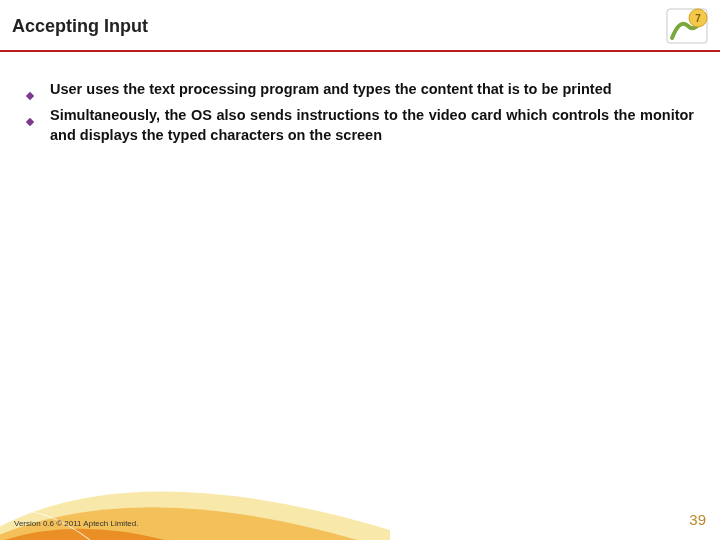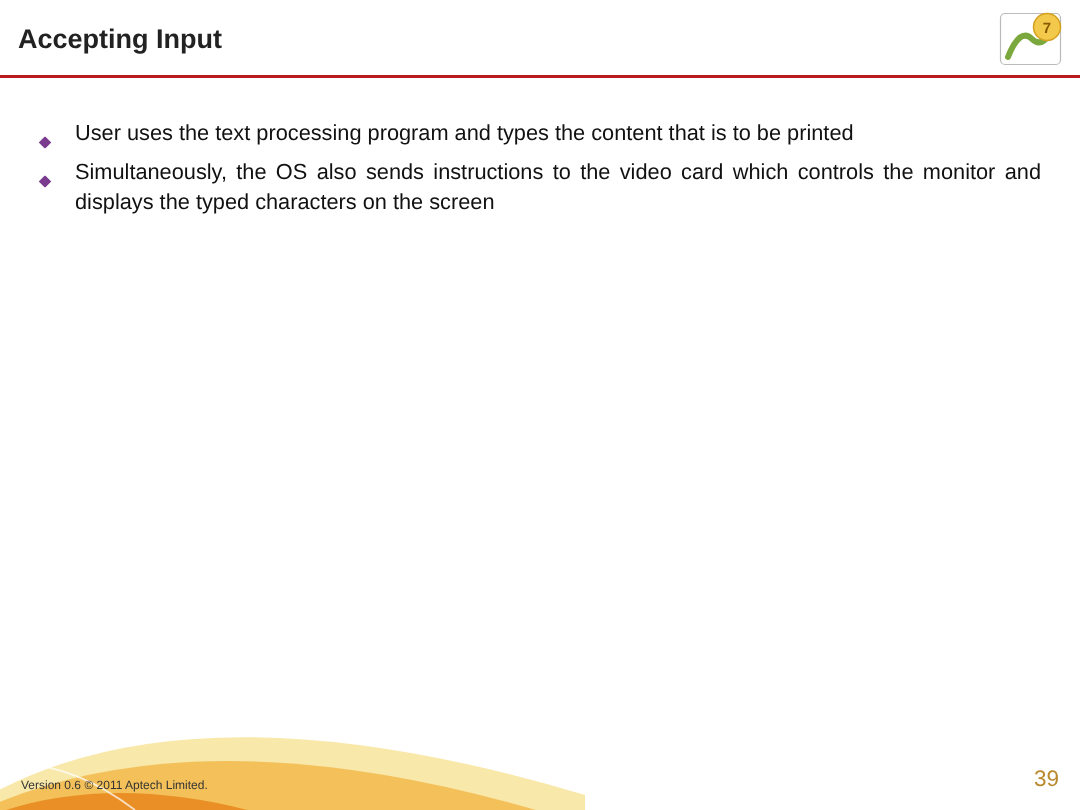--- a/index.html
+++ b/index.html
@@ -43,20 +43,21 @@
   .bullet-icon {
     flex: 0 0 auto;
     margin-top: 6px;
     margin-right: 16px;
   }
   .bullet-text {
     font-size: 14.5px;
     color: #111;
     line-height: 1.35;
     text-align: justify;
+    font-weight: bold;
   }
   .footer {
     position: absolute;
     left: 0;
     bottom: 0;
     width: 100%;
     height: 46px;
   }
   .swoosh {
     position: absolute;

